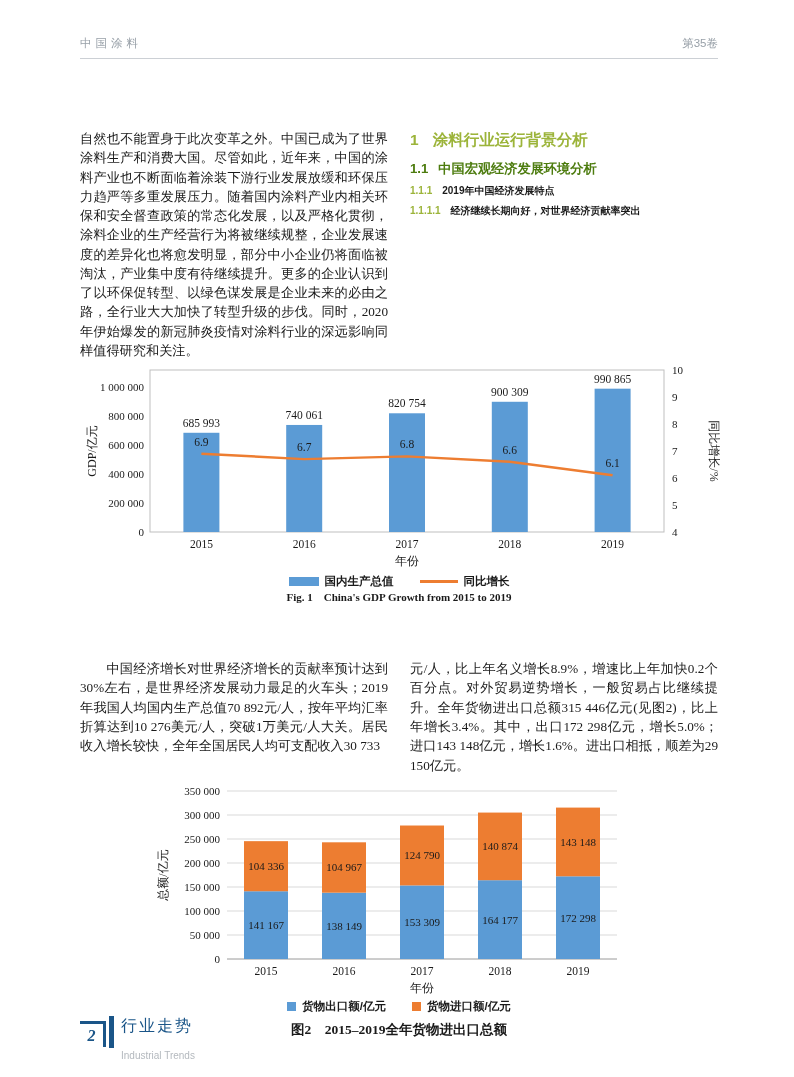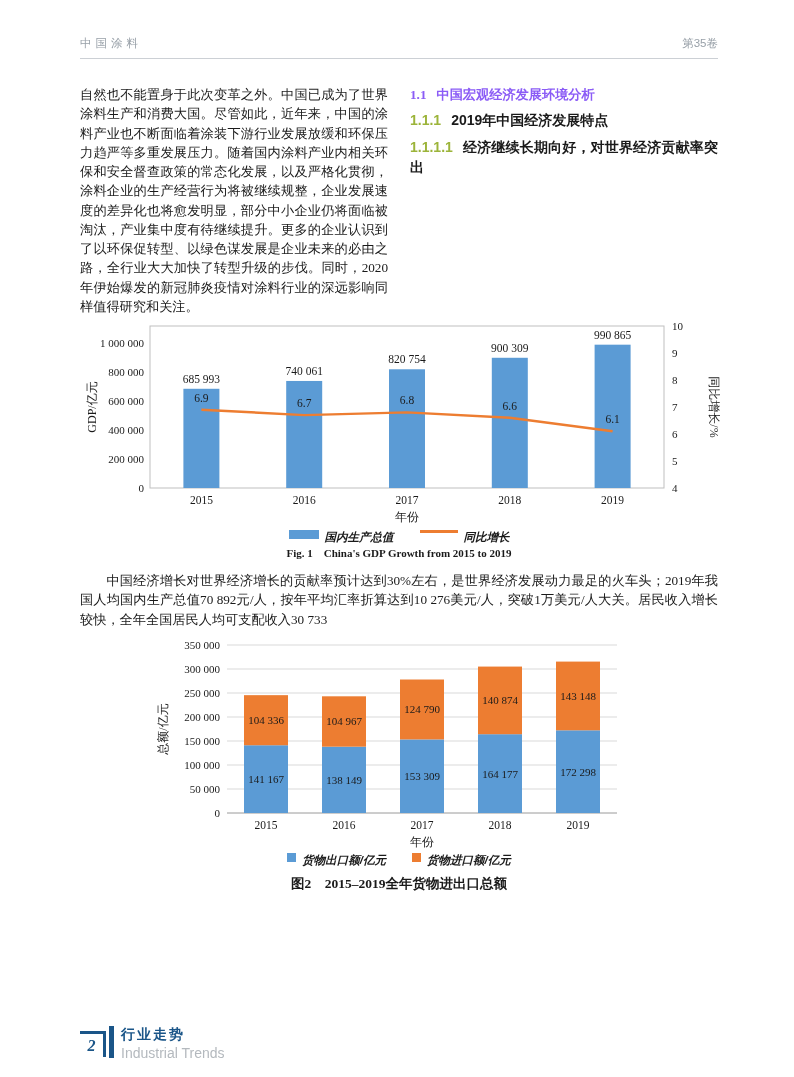--- a/index.html
+++ b/index.html
@@ -12,73 +12,76 @@
   
   .runhead {
     display:flex; justify-content:space-between; align-items:flex-end;
     font-family:"Liberation Sans","DejaVu Sans",sans-serif;
     color:#98a0a8; font-size:11.5px; border-bottom:1px solid #ccd0d5; padding-bottom:7px;
   }
   .runhead .jname { letter-spacing:4px; }
 
   
   .cols { display:flex; gap:22px; margin-top:26px; }
-  .col { flex:1; min-width:0; font-size:13.2px; line-height:1.46; text-align:justify; }
+  .col { flex:1; min-width:0; font-size:13.2px; line-height:1.46; text-align:justify;margin-top:44px; }
   .para { margin:0; }
   .para.indent { text-indent:2em; }
 
   
   .h1 { font-family:"Liberation Sans","DejaVu Sans",sans-serif; font-weight:bold; color:#9cb43a; font-size:15.5px; margin:0 0 7px 0; }
   .h1 .num { margin-right:14px; }
-  .h2 { font-family:Liberation Serif, serif; font-weight:bold; color:#8b5cf6; font-size:13.2px; margin:0 0 6px 0; }
+  .h2 { font-family:Liberation Sans, sans-serif; font-weight:bold; color:#4d7c0f; font-size:13.2px; margin:0 0 6px 0; }
   .h2 .num { margin-right:10px; }
-  .h3, .h4 { font-family:"Liberation Sans","DejaVu Sans",sans-serif; font-weight:bold; color:#1a1a1a; font-size:14px; margin:0 0 6px 0; }
+  .h3, .h4 { font-family:"Liberation Sans","DejaVu Sans",sans-serif; font-weight:bold; color:#1a1a1a; font-size:10px; margin:0 0 6px 0; }
   .h3 .num, .h4 .num { color:#9cb43a; margin-right:10px; }
 
   
   .figure { margin-top:4px; text-align:center; }
   svg text { font-family:"Liberation Serif","DejaVu Serif",serif; fill:#1a1a1a; }
   .legend-row {
     display:flex; justify-content:center; align-items:center; gap:26px;
     font-family:"Liberation Sans","DejaVu Sans",sans-serif; font-weight:bold; font-size:11.5px; margin-top:0px;
   }
-  .legend-item { display:flex; align-items:flex-start; gap:6px;font-style:italic; }
+  .legend-item { display:flex; align-items:center; gap:6px; }
   .swatch-bar { width:30px; height:9px; }
   .swatch-sq { width:9px; height:9px; }
   .swatch-line { width:38px; height:2.5px; }
   .caption-zh { font-weight:bold; font-size:13.5px; margin-top:7px; }
   .caption-en { font-weight:bold; font-size:11px; margin-top:1px; }
 
   
   .footer { position:absolute; left:80px; bottom:16px; display:flex; align-items:flex-start; }
   .pagebox {
     width:23px; height:23px; margin-top:5px;
     border-top:3px solid #1a5588; border-right:3px solid #1a5588;
     display:flex; align-items:center; justify-content:center;
     font-style:italic; font-weight:bold; color:#1a5588; font-size:16px;
   }
   .vbar { width:5px; height:32px; background:#1a5588; margin-left:3px; margin-right:7px; }
-  .sect-zh { font-family:"Liberation Sans","DejaVu Sans",sans-serif; font-weight:bold; color:#1a5588; font-size:14px; letter-spacing:2px; }
-  .sect-en { font-family:"Liberation Sans","DejaVu Sans",sans-serif; color:#b4b9be; font-size:14px; margin-top:1px;text-align:center; }
+  .sect-zh { font-family:"Liberation Sans","DejaVu Sans",sans-serif; font-weight:normal; color:#1a5588; font-size:16px; letter-spacing:2px; }
+  .sect-en { font-family:"Liberation Sans","DejaVu Sans",sans-serif; color:#b4b9be; font-size:10px; margin-top:13px;text-align:center; }
 </style>
 </head>
 <body>
 
 <div class="page">
 
   <div class="runhead">
     <span class="jname">中国涂料</span>
     <span>第35卷</span>
   </div>
 
   <div class="cols">
     <div class="col">
       <p class="para">自然也不能置身于此次变革之外。中国已成为了世界涂料生产和消费大国。尽管如此，近年来，中国的涂料产业也不断面临着涂装下游行业发展放缓和环保压力趋严等多重发展压力。随着国内涂料产业内相关环保和安全督查政策的常态化发展，以及严格化贯彻，涂料企业的生产经营行为将被继续规整，企业发展速度的差异化也将愈发明显，部分中小企业仍将面临被淘汰，产业集中度有待继续提升。更多的企业认识到了以环保促转型、以绿色谋发展是企业未来的必由之路，全行业大大加快了转型升级的步伐。同时，2020年伊始爆发的新冠肺炎疫情对涂料行业的深远影响同样值得研究和关注。</p>
     </div>
     <div class="col">
+      <div class="h1">
+        <span class="num">1</span><span>涂料行业运行背景分析</span>
+      </div>
       <div class="h2">
         <span class="num">1.1</span><span>中国宏观经济发展环境分析</span>
       </div>
       <div class="h3">
         <span class="num">1.1.1</span><span>2019年中国经济发展特点</span>
       </div>
       <div class="h4">
         <span class="num">1.1.1.1</span><span>经济继续长期向好，对世界经济贡献率突出</span>
       </div>
     </div>
@@ -134,20 +137,23 @@
         <span class="swatch-line" id="sw-growth" style="background: rgb(237, 125, 49);"></span>
         <span>同比增长</span>
       </span>
     </div>
     <div class="caption-en">Fig. 1　China's GDP Growth from 2015 to 2019</div>
   </div>
 
   <div class="cols" style="margin-top:10px;">
     <div class="col">
       <p class="para indent">中国经济增长对世界经济增长的贡献率预计达到30%左右，是世界经济发展动力最足的火车头；2019年我国人均国内生产总值70 892元/人，按年平均汇率折算达到10 276美元/人，突破1万美元/人大关。居民收入增长较快，全年全国居民人均可支配收入30 733</p>
+    </div>
+    <div class="col">
+      <p class="para">元/人，比上年名义增长8.9%，增速比上年加快0.2个百分点。对外贸易逆势增长，一般贸易占比继续提升。全年货物进出口总额315 446亿元(见图2)，比上年增长3.4%。其中，出口172 298亿元，增长5.0%；进口143 148亿元，增长1.6%。进出口相抵，顺差为29 150亿元。</p>
     </div>
   </div>
 
   <div class="figure" style="margin-top:8px;">
     <svg id="chart-trade" width="500" height="212">
         <line x1="78" y1="176" x2="468" y2="176" stroke="#9a9a9a" stroke-width="1"></line>
         <text x="71" y="180" text-anchor="end" font-size="11">0</text>
         <line x1="78" y1="152" x2="468" y2="152" stroke="#d9d9d9" stroke-width="1"></line>
         <text x="71" y="156" text-anchor="end" font-size="11">50 000</text>
         <line x1="78" y1="128" x2="468" y2="128" stroke="#d9d9d9" stroke-width="1"></line>

